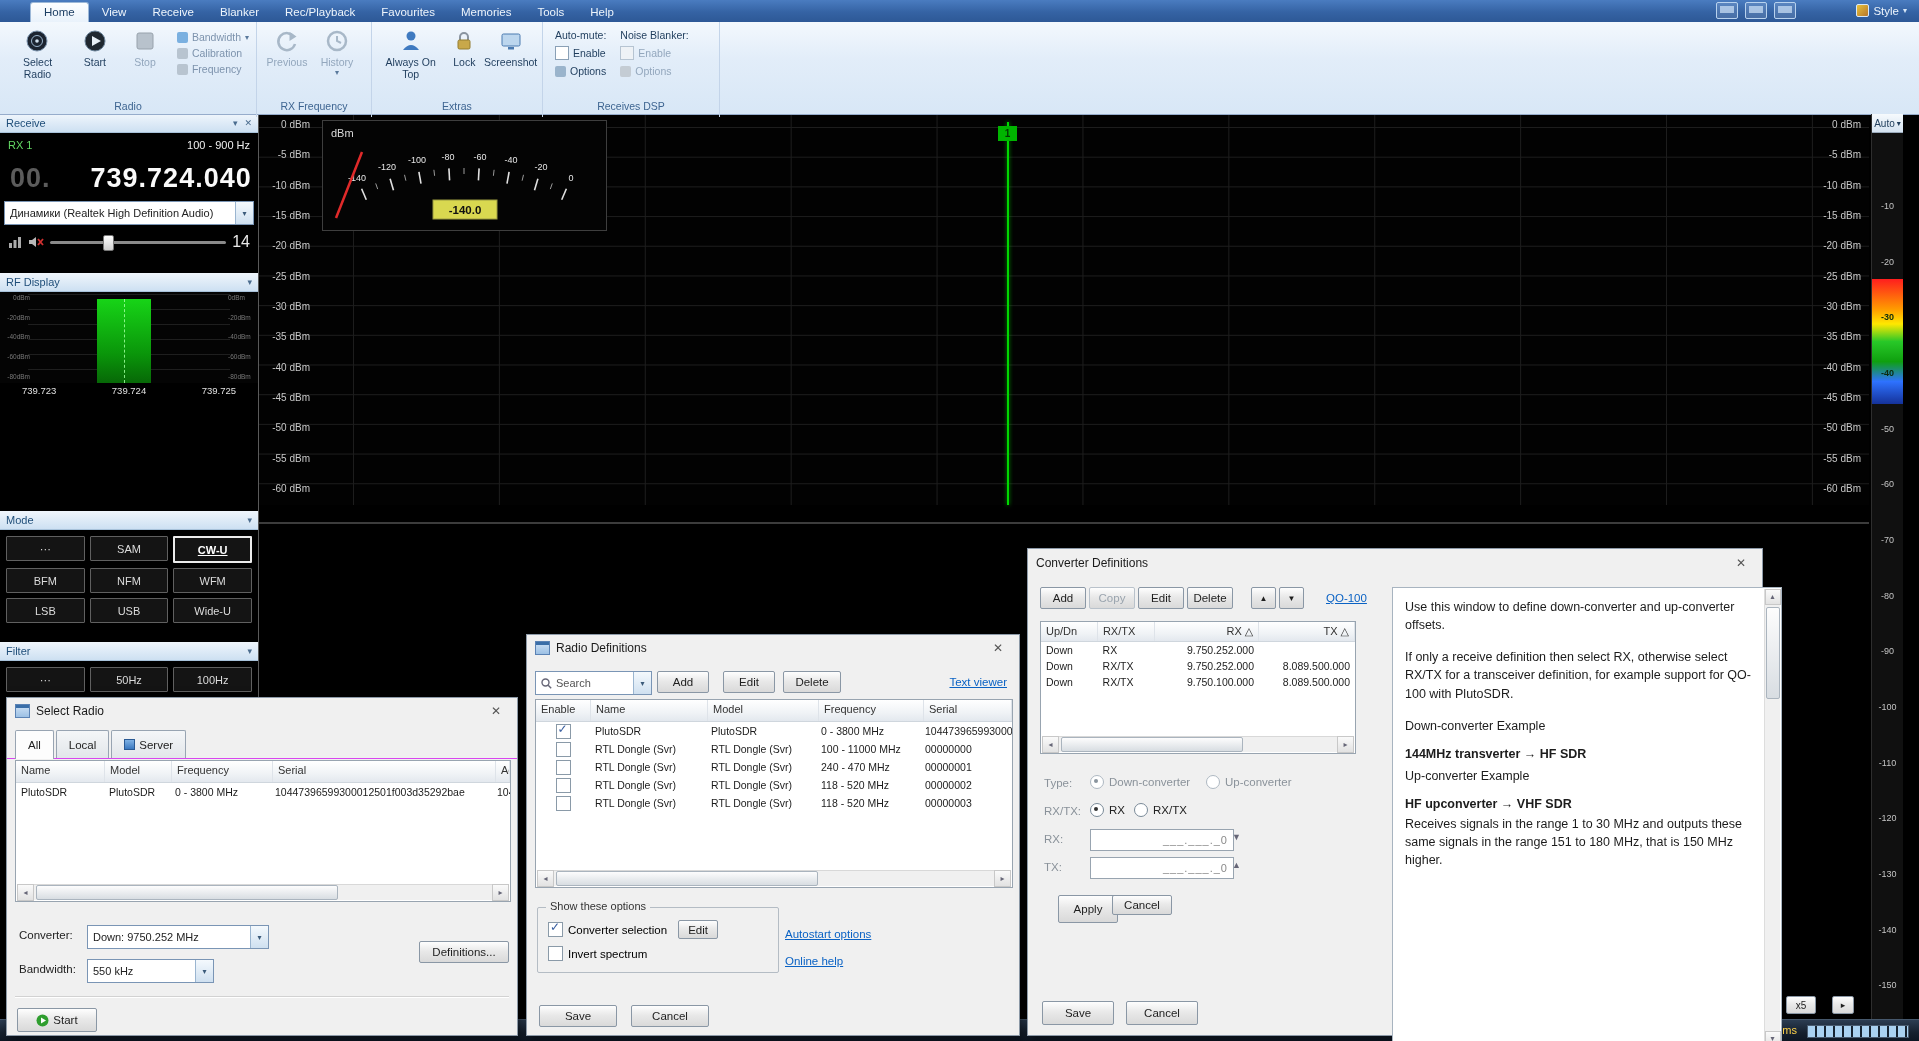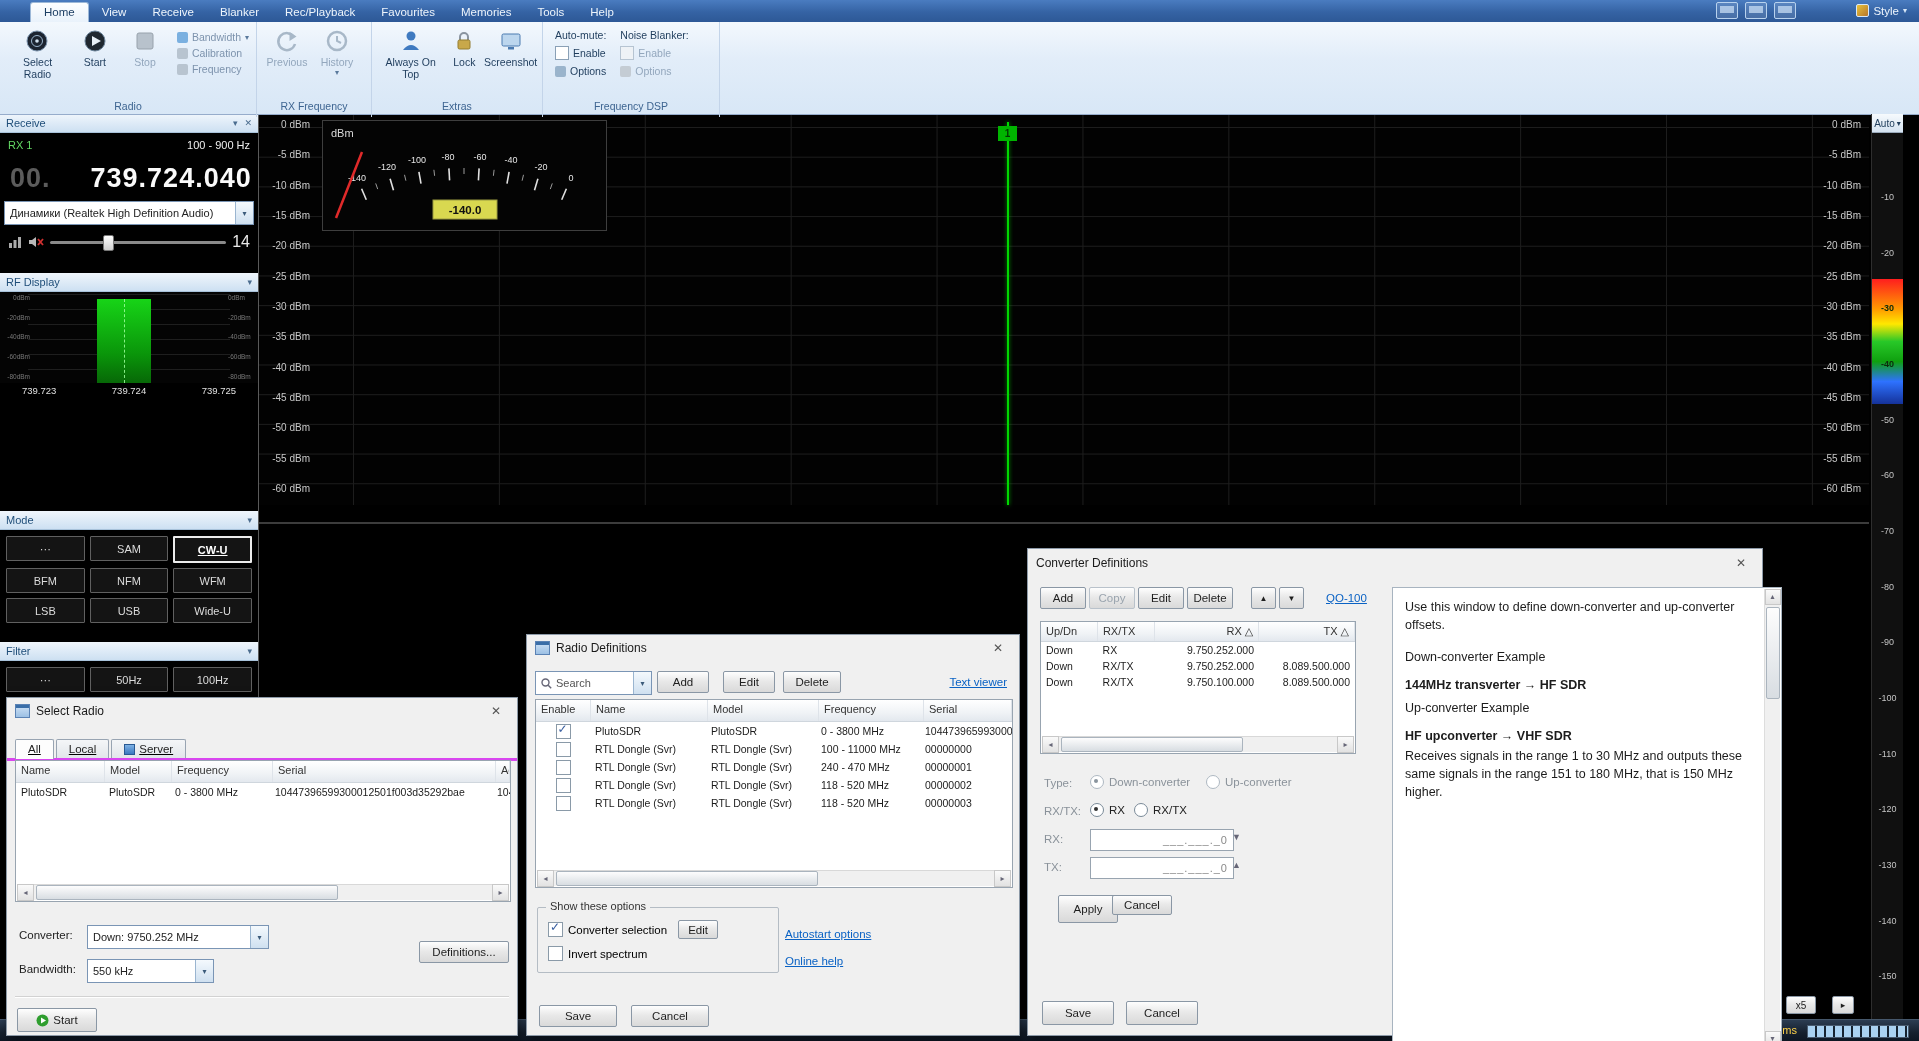--- a/index.html
+++ b/index.html
@@ -103,21 +103,21 @@
   .freqaxis{position:absolute;left:0;right:0;bottom:0;height:17px;background:#0a0a0a;border-top:1px solid #484848;}
   .fticks{position:absolute;left:55px;width:1539px;top:2px;display:flex;justify-content:space-between;}
   .fticks span{width:80px;text-align:center;font-size:10px;color:#dcdcdc;}
 
   
   .colorbar{position:absolute;left:1871px;top:114px;width:31px;height:906px;background:#101010;border-left:1px solid #2e2e2e;z-index:2;}
   .cb-auto{height:18px;background:linear-gradient(#f6fafd,#d5e3f1);color:#23405e;font-size:10px;display:flex;
     align-items:center;justify-content:center;gap:2px;border-bottom:1px solid #9aaabb;}
   .cb-grad{position:absolute;left:0;right:0;top:165px;height:125px;z-index:1;
     background:linear-gradient(#ff1e1e 0%,#ff9a00 24%,#ffe800 36%,#28c828 50%,#0fa00f 66%,#2e72ff 82%,#15329a 100%);}
-  .cb-ticks{position:absolute;left:0;right:0;top:77px;height:792px;display:flex;flex-direction:column;
+  .cb-ticks{position:absolute;left:0;right:0;top:86px;height:792px;display:flex;flex-direction:column;
     justify-content:space-between;z-index:2;}
   .cb-ticks span{font-size:9px;color:#c4c4c4;text-align:center;line-height:1.4;}
   .cb-ticks span.dark{color:#0c2a0c;font-weight:bold;}
 
   
   .divider-h{position:absolute;left:258px;top:522px;width:1611px;height:2px;background:#3c3c3c;}
   .waterfall{position:absolute;left:258px;top:524px;width:1611px;height:496px;background:#000;}
   .zoombtns{position:absolute;top:996px;left:1786px;display:flex;gap:16px;z-index:4;}
   .statusbar{position:absolute;left:0;right:0;bottom:0;height:21px;z-index:5;
     background:linear-gradient(#2c3d52,#15202e 60%,#0d1623);border-top:1px solid #46586c;}
@@ -143,21 +143,21 @@
   .num{text-align:right;}
   .hscroll{position:absolute;left:1px;right:1px;bottom:1px;height:15px;background:#f0f0f0;border-top:1px solid #d8d8d8;
     display:flex;align-items:center;}
   .sb-btn{width:15px;height:15px;display:flex;align-items:center;justify-content:center;font-size:8px;color:#667;
     background:linear-gradient(#fafafa,#e2e2e2);border:1px solid #c8c8c8;flex:none;}
   .sb-thumb{height:13px;background:linear-gradient(#fdfdfd,#d8dde2);border:1px solid #aab4be;border-radius:2px;flex:none;}
   .vscroll{position:absolute;top:1px;bottom:1px;right:1px;width:15px;background:#f0f0f0;border-left:1px solid #ddd;
     display:flex;flex-direction:column;align-items:center;}
   .checkbox{width:13px;height:13px;border:1px solid #8a9aa8;background:#fff;position:relative;display:inline-block;}
   .checkbox.checked::after{content:"✓";position:absolute;left:1px;top:-3px;font-size:12px;color:#3a5fa0;}
-  .tabs{display:flex;align-items:flex-end;padding:6px 8px 0;border-bottom:3px solid #d946ef;height:28px;text-decoration:underline;}
+  .tabs{display:flex;padding:6px 8px 0;border-bottom:1px solid #d946ef;height:28px;}
   .tab{padding:3px 12px;font-size:11.5px;color:#222;background:linear-gradient(#f4f6f8,#e2e6ea);
     border:1px solid #98a4b2;border-bottom:none;border-radius:2px 2px 0 0;margin-right:2px;display:flex;align-items:center;gap:4px;}
   .tab.active{background:#fdfdfd;margin-bottom:-1px;padding-bottom:4px;}
   .server-ico{width:9px;height:9px;background:linear-gradient(#7fb2e5,#3a78c0);border:1px solid #2a5a94;flex:none;}
   .groupbox{position:absolute;border:1px solid #b4bcc4;border-radius:2px;}
   .gb-legend{position:absolute;top:-8px;left:8px;background:#f0f0f0;padding:0 4px;font-size:11px;color:#333;}
   .radio{width:12px;height:12px;border-radius:50%;border:1px solid #7a8a98;background:#fff;position:relative;flex:none;}
   .radio.sel::after{content:"";position:absolute;left:3px;top:3px;width:4px;height:4px;border-radius:50%;background:#333;}
   .radio.dis{border-color:#aeb8c2;}
   .radio.dis.sel::after{background:#8a949e;}
@@ -316,21 +316,21 @@
           <div class="cbrow txt-dis">
             <span class="cb dis"></span>
             <span>Enable</span>
           </div>
           <div class="cbrow txt-dis">
             <span class="sicon" style="background:#c4ccd4"></span>
             <span>Options</span>
           </div>
         </div>
       </div>
-      <div class="rgroup-label">Frequency DSP</div>
+      <div class="rgroup-label">Receives DSP</div>
     </div>
     <div style="flex:1"></div>
   </div>
 
   <div class="leftpanel">
     <div class="sect-head">
       <span>Receive</span>
       <span class="sh-right">
         <span>▾</span>
         <span>✕</span>
@@ -797,20 +797,21 @@
     <div class="field abs" style="left:62px;top:308px;width:132px;height:20px">
       <span>___.___._0</span>
     </div>
     <span class="abs" style="left:204px;top:311px;font-size:9px;color:#667">▲</span>
 
     <button class="btn abs" style="left:30px;top:346px;width:60px;height:28px">Apply</button>
     <button class="btn abs" style="left:84px;top:346px;width:60px;height:20px">Cancel</button>
 
     <div class="helppanel">
       <p>Use this window to define down-converter and up-converter offsets.</p>
+      <p>If only a receive definition then select RX, otherwise select RX/TX for a transceiver definition, for example support for QO-100 with PlutoSDR.</p>
       <div class="hp-h">Down-converter Example</div>
       <div class="hp-b">144MHz transverter → HF SDR</div>
       <div class="hp-h">Up-converter Example</div>
       <div class="hp-b">HF upconverter → VHF SDR</div>
       <p>Receives signals in the range 1 to 30 MHz and outputs these same signals in the range 151 to 180 MHz, that is 150 MHz higher.</p>
       <div class="vscroll">
         <span class="sb-btn" style="width:14px;height:14px">▴</span>
         <div class="sb-thumb" style="width:12px;height:90px;margin-top:2px"></div>
         <div style="flex:1"></div>
         <span class="sb-btn" style="width:14px;height:14px">▾</span>

